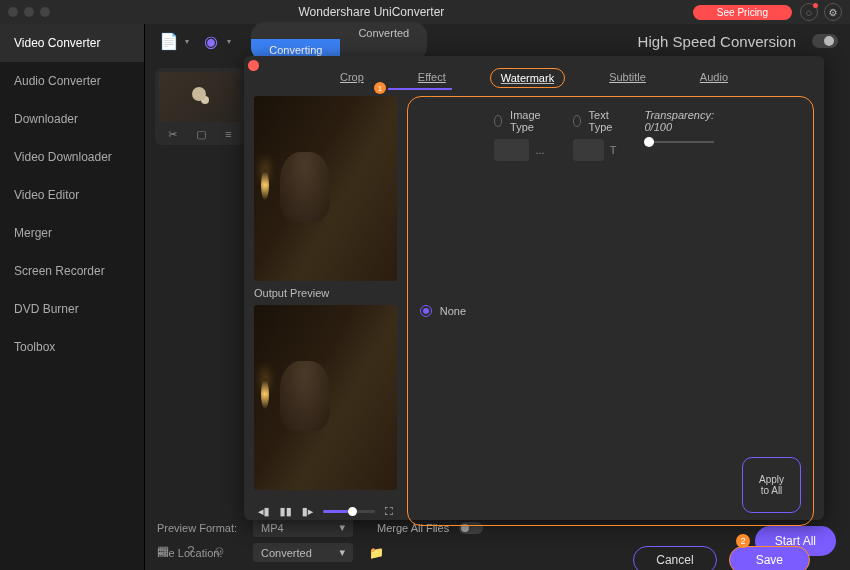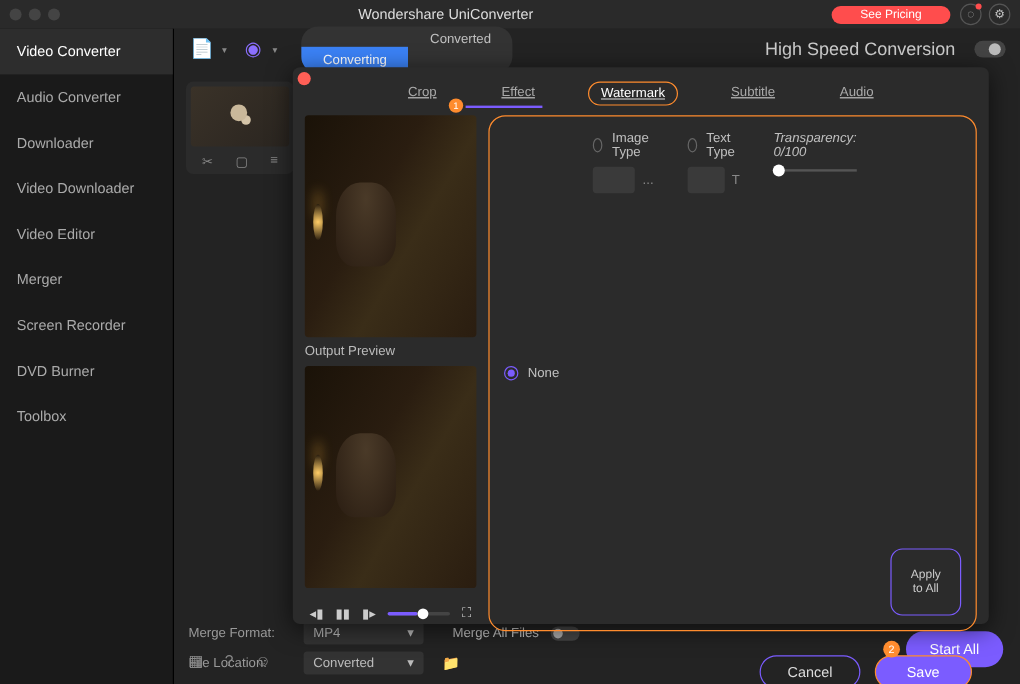--- a/index.html
+++ b/index.html
@@ -137,21 +137,21 @@
         <div class="thumb-tools">
           <span>✂</span>
           <span>▢</span>
           <span>≡</span>
         </div>
       </div>
     </div>
 
     <div class="bottom-bar">
       <div class="bb-row">
-        <span class="bb-label">Merge Format:</span>
+        <span class="bb-label">Preview Format:</span>
         <div class="bb-select">
             <span>MP4</span>
             <span>▾</span>
           </div>
         <span style="margin-left:14px">Merge All Files</span>
         <div class="merge-toggle"></div>
       </div>
       <div class="bb-row">
         <span class="bb-label">File Location:</span>
         <div class="bb-select">

